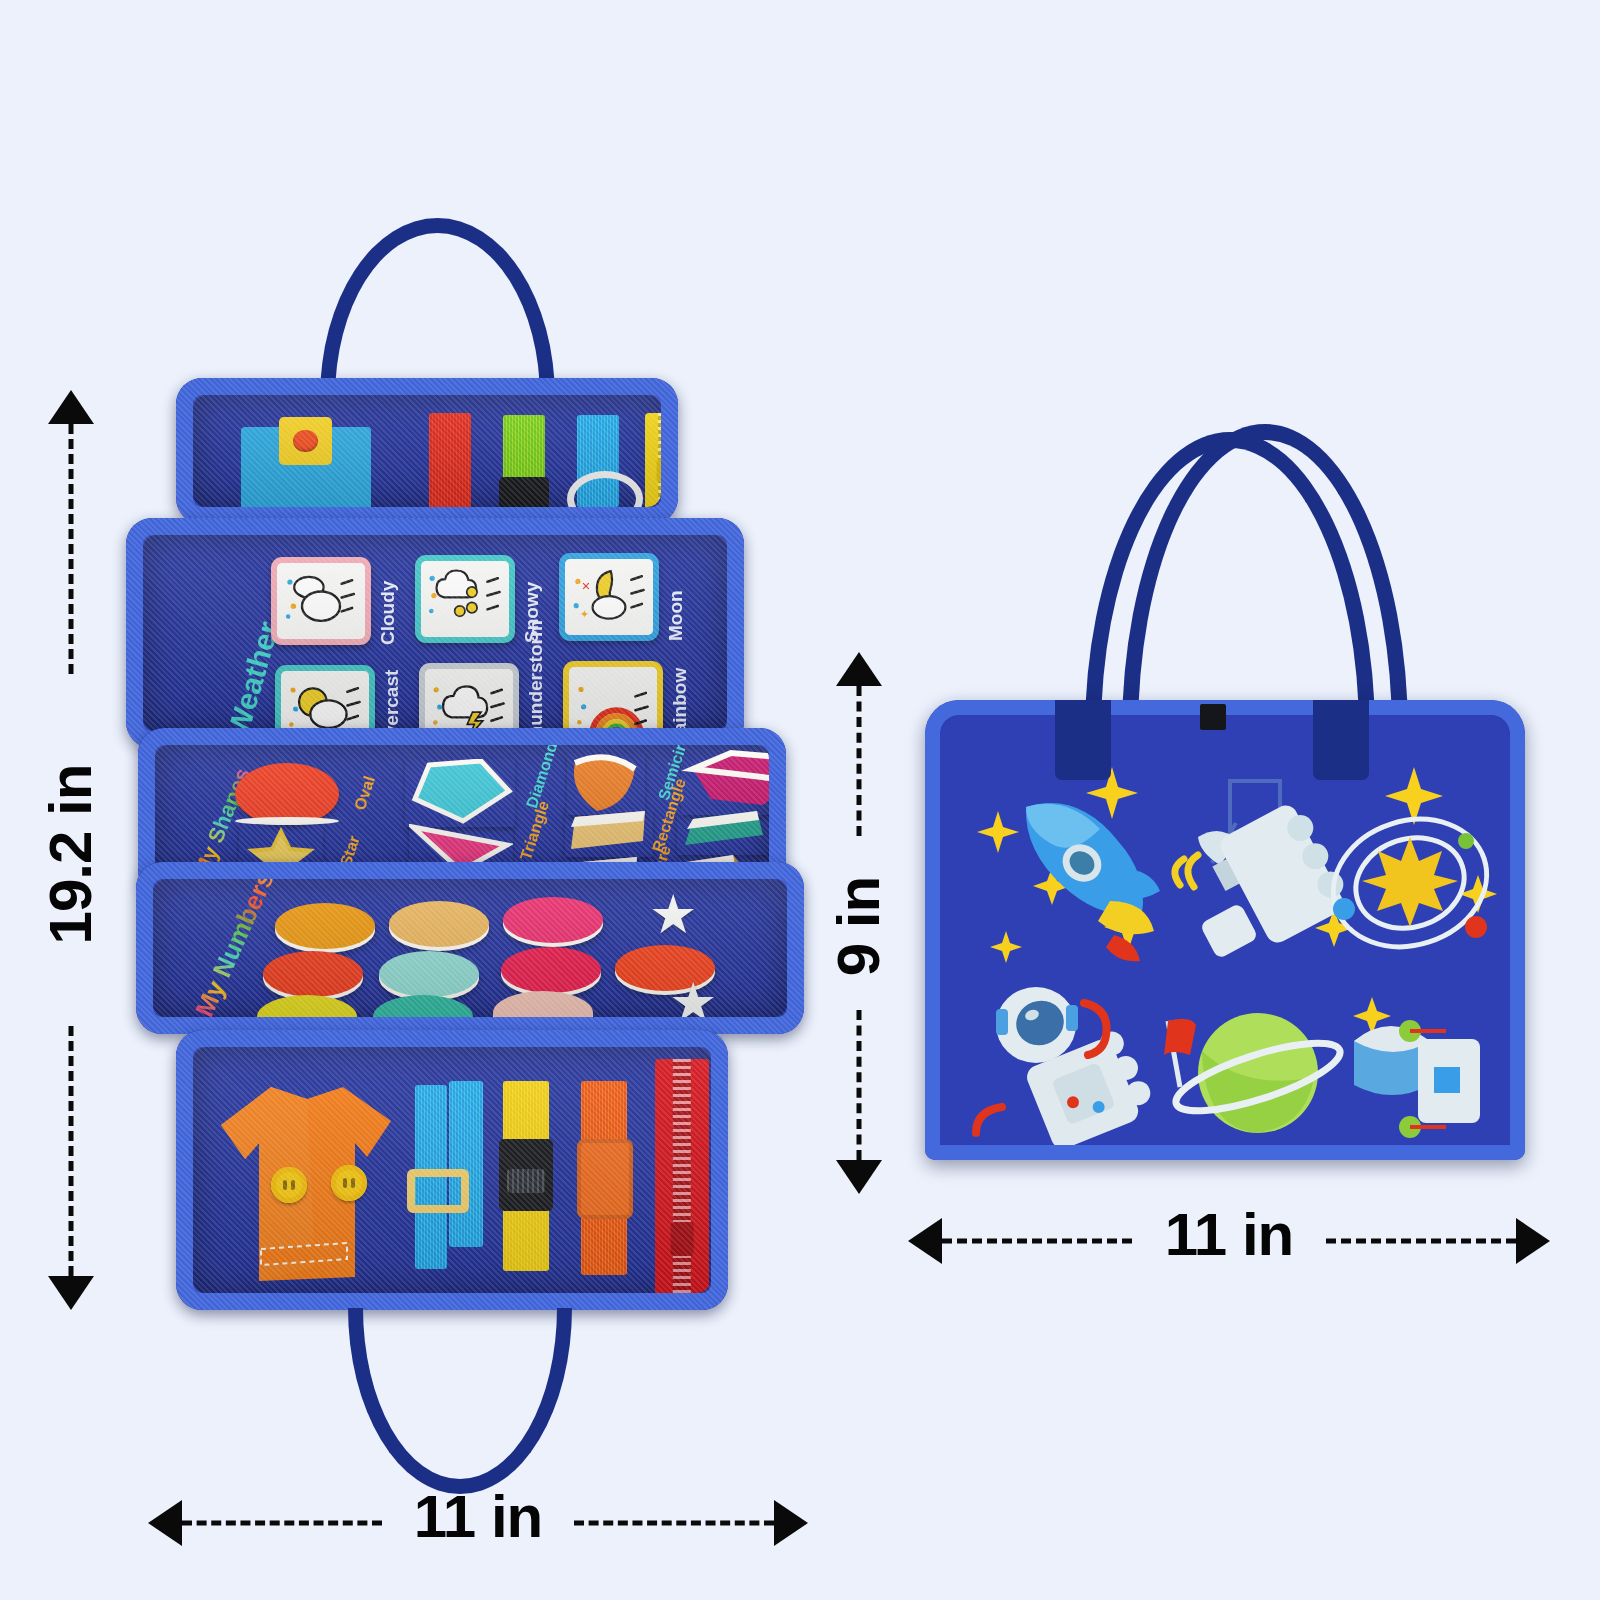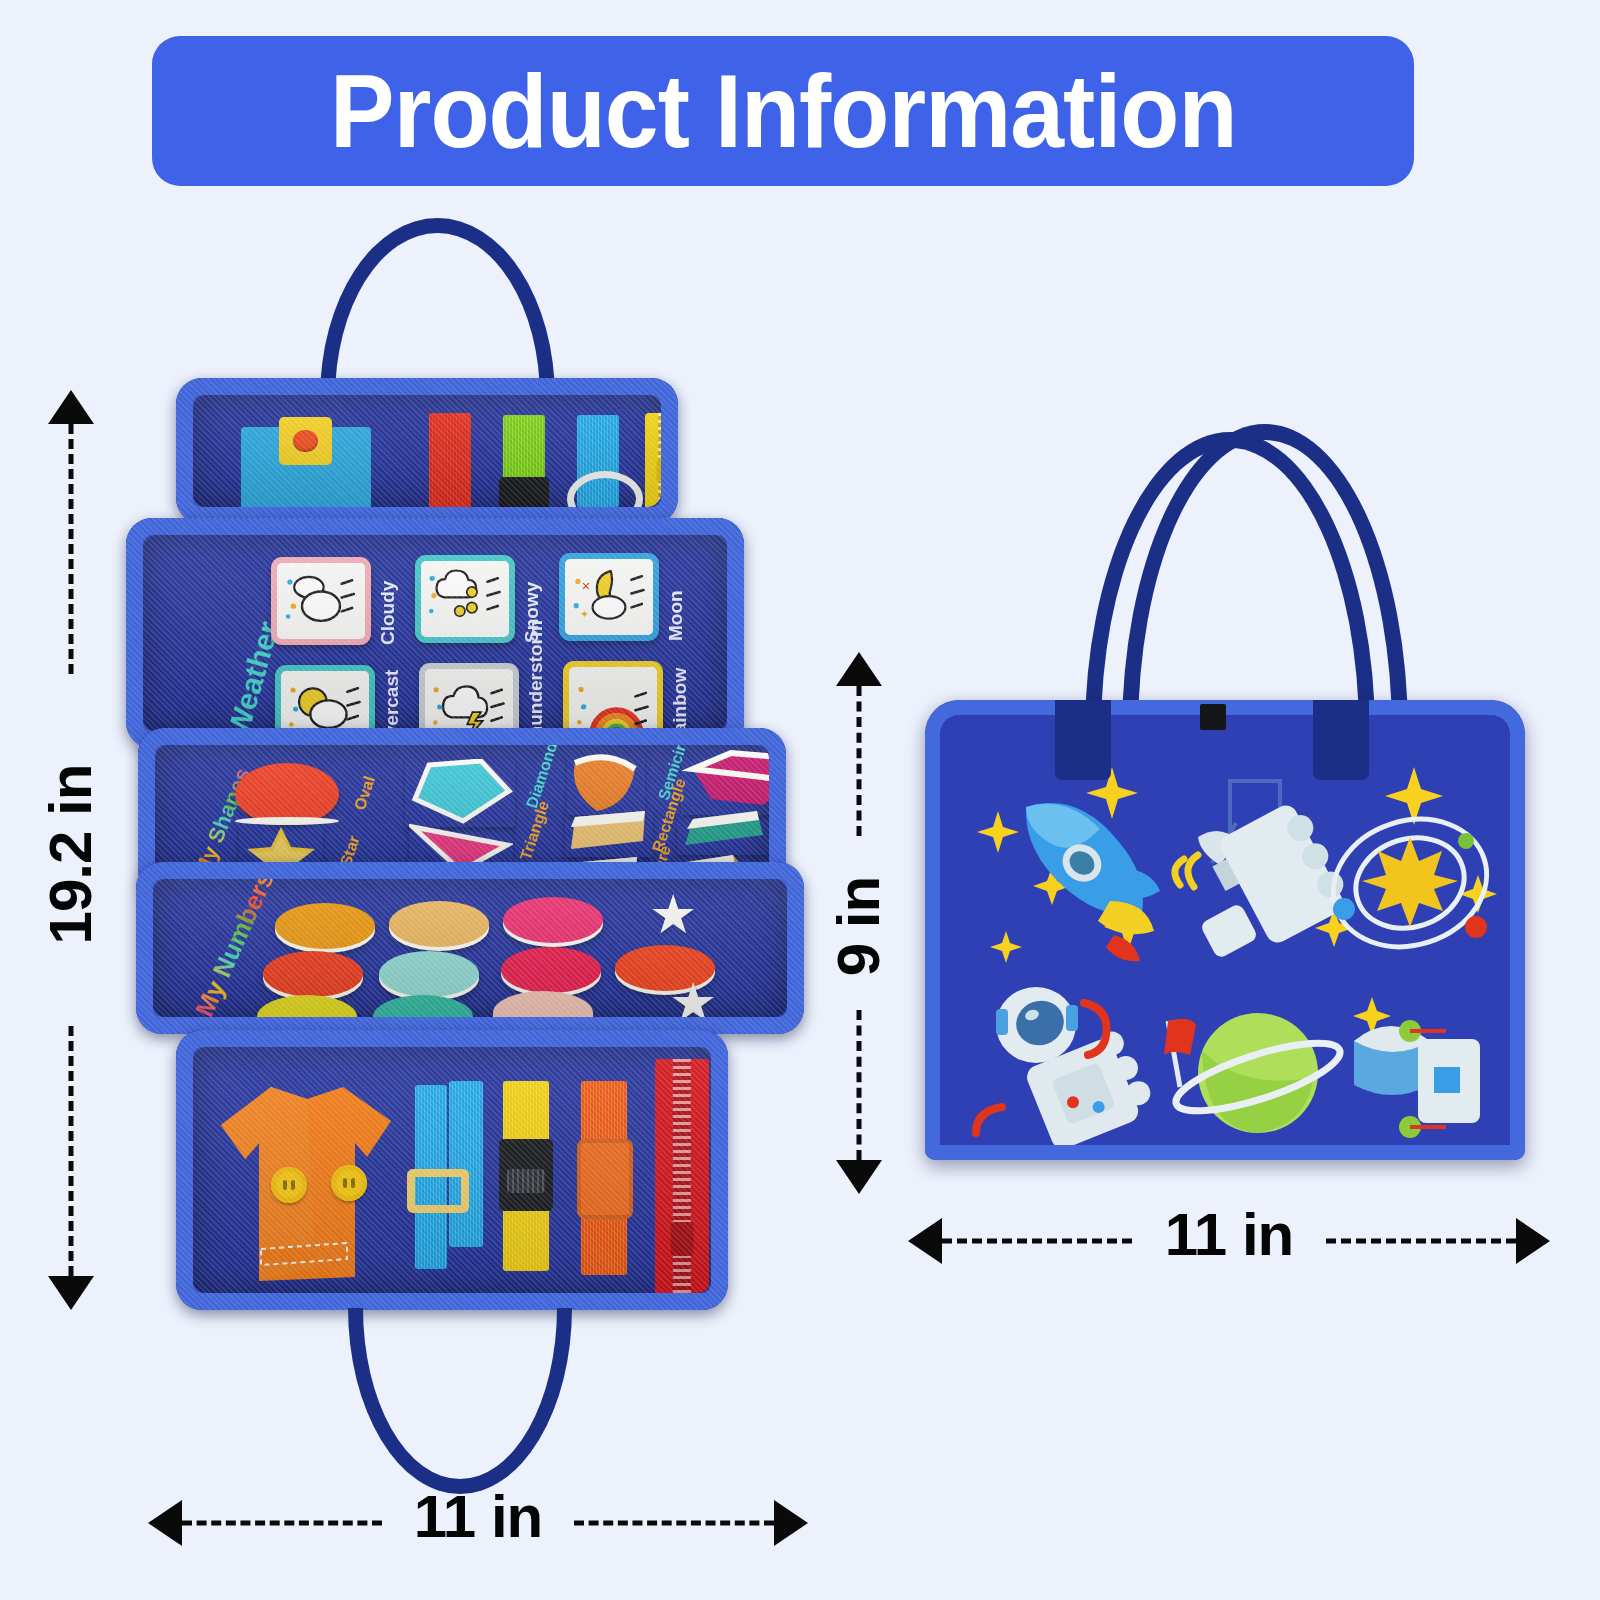--- a/index.html
+++ b/index.html
@@ -135,23 +135,20 @@
   .bag-handle{position:absolute;}
   .bag-handle span{display:block;width:100%;height:100%;border:16px solid #1b2f86;border-bottom:none;border-radius:50% 50% 0 0 / 100% 100% 0 0;box-sizing:border-box;}
   .tab{position:absolute;background:#1b2f86;border-radius:7px;}
   .bagzip{position:absolute;background:#15161a;border-radius:2px;}
 </style>
 </head>
 <body>
 
 <div class="stage">
 
-  <div class="title-banner">
-    <div class="title-text">Product Information</div>
-  </div>
 
   <div>
 
     <div class="handle" style="left:320px;top:218px;width:235px;height:180px;">
         <span></span>
       </div>
 
     <div class="panel" style="left:176px;top:378px;width:502px;height:146px;">
       <div class="inner">
         <div class="snapcloth" style="left:48px;top:32px;width:130px;height:92px;"></div>

